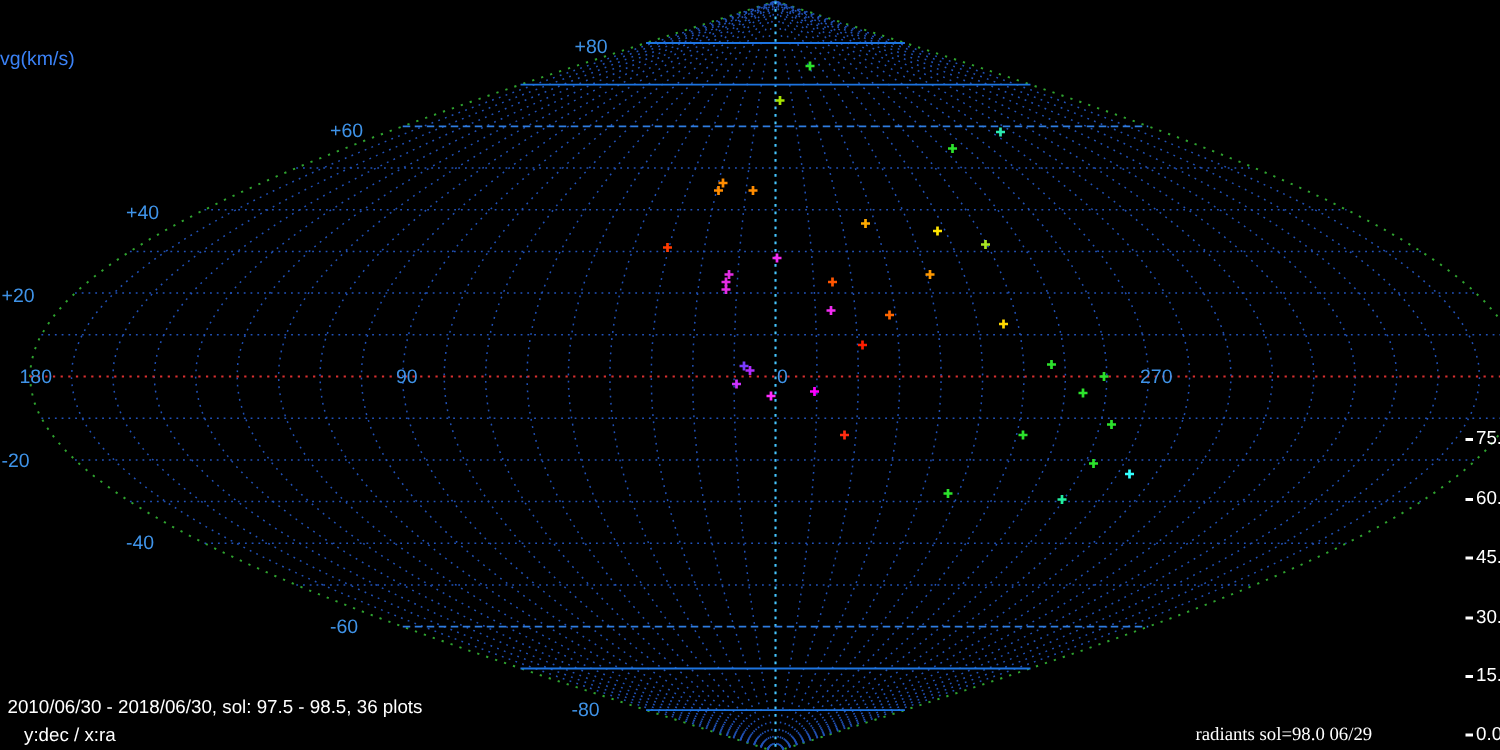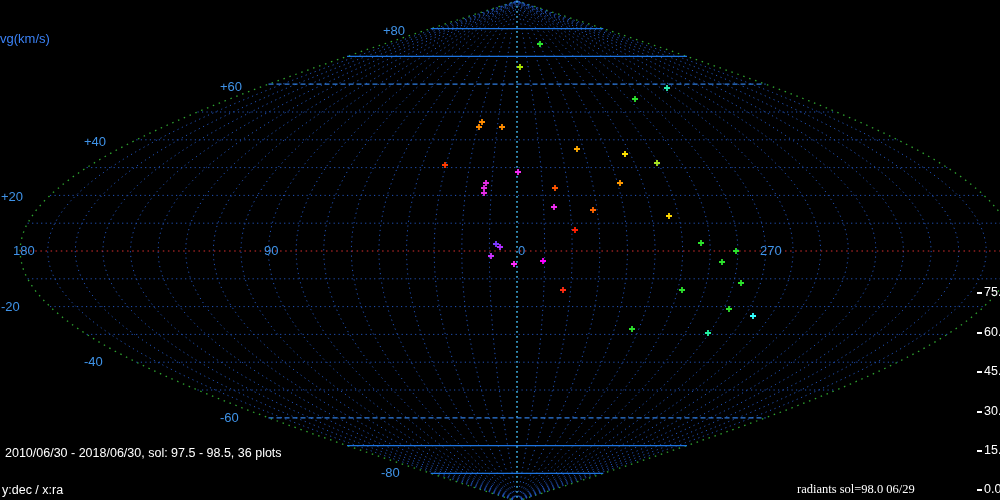--- a/index.html
+++ b/index.html
@@ -4,22 +4,22 @@
 <style>
   html,body{margin:0;padding:0;background:#000;}
   body{width:1000px;height:500px;overflow:hidden;font-family:"Liberation Sans",sans-serif;}
   .stage{position:relative;width:1000px;height:500px;background:#000;}
   svg{position:absolute;left:0;top:0;display:block;}
   .cb-title{position:absolute;left:908;top:265;width:92;text-align:right;color:#3b82f6;font-size:13px;margin-top:31px;}
   .cb-bar{position:absolute;left:952;top:284;width:22;height:216;}
   .cb-tick{position:absolute;color:#ffffff;font-size:12.5px;white-space:nowrap;}
   .cb-dash{position:absolute;left:977px;width:5px;height:2px;background:#ffffff;}
   .ft{position:absolute;color:#ffffff;font-size:12.5px;white-space:nowrap;}
-  .ft1{left:5px;top:446px;}
-  .ft2{left:2px;top:483px;}
+  .ft1{left:5px;top:464px;}
+  .ft2{left:16px;top:483px;}
   .ft3{left:797px;top:482px;font-family:Liberation Serif, serif;}
 </style>
 </head>
 <body>
 
 <div class="stage">
   <svg id="sky" width="1000" height="500" viewBox="0 0 1000 500">
       <path d="M517.0 501.2L491.0 492.9L465.0 484.5L439.3 476.2L413.7 467.8L388.4 459.5L363.4 451.2L338.9 442.8L314.9 434.5L291.4 426.1L268.5 417.8L246.3 409.5L224.9 401.1L204.2 392.8L184.4 384.4L165.6 376.1L147.7 367.8L130.8 359.4L114.9 351.1L100.2 342.7L86.6 334.4L74.2 326.1L63.0 317.7L53.0 309.4L44.3 301.0L36.9 292.7L30.9 284.4L26.1 276.0L22.7 267.7L20.7 259.3L20.0 251.0L20.7 242.7L22.7 234.3L26.1 226.0L30.9 217.6L36.9 209.3L44.3 201.0L53.0 192.6L63.0 184.3L74.2 175.9L86.6 167.6L100.2 159.3L114.9 150.9L130.8 142.6L147.7 134.2L165.6 125.9L184.4 117.6L204.2 109.2L224.9 100.9L246.3 92.5L268.5 84.2L291.4 75.9L314.9 67.5L338.9 59.2L363.4 50.8L388.4 42.5L413.7 34.2L439.3 25.8L465.0 17.5L491.0 9.1L517.0 0.8" fill="none" stroke="#2fa32f" stroke-width="1.3" stroke-dasharray="1.5 4.8"></path>
       <path d="M517.0 501.2L543.0 492.9L569.0 484.5L594.7 476.2L620.3 467.8L645.6 459.5L670.6 451.2L695.1 442.8L719.1 434.5L742.6 426.1L765.5 417.8L787.7 409.5L809.1 401.1L829.8 392.8L849.6 384.4L868.4 376.1L886.3 367.8L903.2 359.4L919.1 351.1L933.8 342.7L947.4 334.4L959.8 326.1L971.0 317.7L981.0 309.4L989.7 301.0L997.1 292.7L1003.1 284.4L1007.9 276.0L1011.3 267.7L1013.3 259.3L1014.0 251.0L1013.3 242.7L1011.3 234.3L1007.9 226.0L1003.1 217.6L997.1 209.3L989.7 201.0L981.0 192.6L971.0 184.3L959.8 175.9L947.4 167.6L933.8 159.3L919.1 150.9L903.2 142.6L886.3 134.2L868.4 125.9L849.6 117.6L829.8 109.2L809.1 100.9L787.7 92.5L765.5 84.2L742.6 75.9L719.1 67.5L695.1 59.2L670.6 50.8L645.6 42.5L620.3 34.2L594.7 25.8L569.0 17.5L543.0 9.1L517.0 0.8" fill="none" stroke="#2fa32f" stroke-width="1.3" stroke-dasharray="1.5 4.8"></path>
       <path d="M517.0 501.2L492.4 492.9L467.9 484.5L443.6 476.2L419.4 467.8L395.5 459.5L372.0 451.2L348.8 442.8L326.1 434.5L303.9 426.1L282.3 417.8L261.4 409.5L241.1 401.1L221.6 392.8L202.9 384.4L185.1 376.1L168.2 367.8L152.2 359.4L137.3 351.1L123.3 342.7L110.5 334.4L98.8 326.1L88.2 317.7L78.8 309.4L70.6 301.0L63.6 292.7L57.9 284.4L53.4 276.0L50.2 267.7L48.3 259.3L47.6 251.0L48.3 242.7L50.2 234.3L53.4 226.0L57.9 217.6L63.6 209.3L70.6 201.0L78.8 192.6L88.2 184.3L98.8 175.9L110.5 167.6L123.3 159.3L137.3 150.9L152.2 142.6L168.2 134.2L185.1 125.9L202.9 117.6L221.6 109.2L241.1 100.9L261.4 92.5L282.3 84.2L303.9 75.9L326.1 67.5L348.8 59.2L372.0 50.8L395.5 42.5L419.4 34.2L443.6 25.8L467.9 17.5L492.4 9.1L517.0 0.8" fill="none" stroke="#2152b8" stroke-width="1" stroke-dasharray="1.2 3.6"></path>

